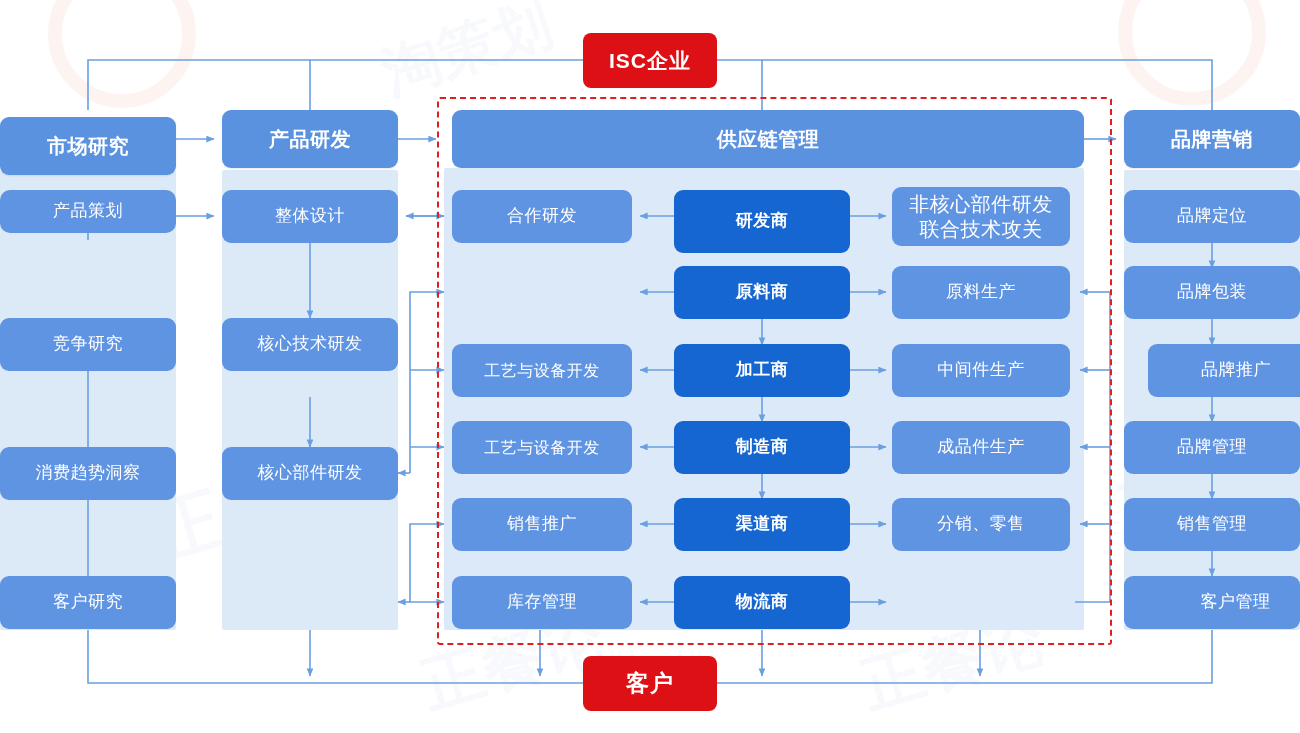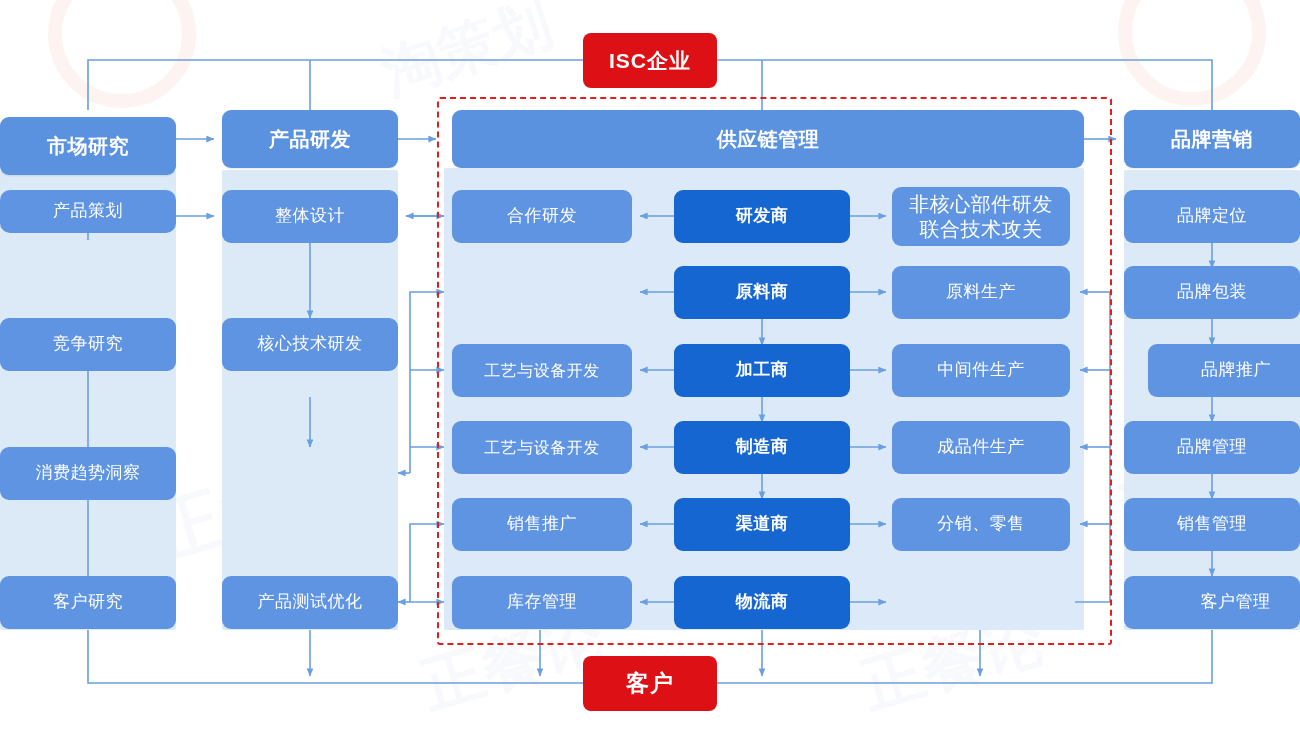--- a/index.html
+++ b/index.html
@@ -147,26 +147,26 @@
 
   <div class="box lvl1" style="left:0px;top:110px;width:176px;height:58px;margin-top:7px;">市场研究</div>
   <div class="box lvl2" style="left:0px;top:190px;width:176px;height:43px;border-radius:10px;">产品策划</div>
   <div class="box lvl2" style="left:0px;top:318px;width:176px;height:53px;">竞争研究</div>
   <div class="box lvl2" style="left:0px;top:447px;width:176px;height:53px;">消费趋势洞察</div>
   <div class="box lvl2" style="left:0px;top:576px;width:176px;height:53px;">客户研究</div>
 
   <div class="box lvl1" style="left:222px;top:110px;width:176px;height:58px;">产品研发</div>
   <div class="box lvl2" style="left:222px;top:190px;width:176px;height:53px;">整体设计</div>
   <div class="box lvl2" style="left:222px;top:318px;width:176px;height:53px;">核心技术研发</div>
-  <div class="box lvl2" style="left:222px;top:576px;width:176px;height:53px;">产品测试优化</div>
+  <div class="box lvl2" style="left:222px;top:447px;width:176px;height:53px;">核心部件研发</div>
 
   <div class="box head" style="left:452px;top:110px;width:632px;height:58px;">供应链管理</div>
 
   <div class="box lvl2" style="left:452px;top:190px;width:180px;height:53px;">合作研发</div>
-  <div class="box core" style="left:674px;top:190px;width:176px;height:53px;">研发商</div>
+  <div class="box core" style="left:674px;top:190px;width:176px;height:63px;">研发商</div>
   <div class="box lvl2" style="left:892px;top:187px;width:178px;height:59px;white-space:pre-line;font-size:20px;">非核心部件研发
 联合技术攻关</div>
 
   <div class="box core" style="left:674px;top:266px;width:176px;height:53px;">原料商</div>
   <div class="box lvl2" style="left:892px;top:266px;width:178px;height:53px;">原料生产</div>
 
   <div class="box lvl2" style="left:452px;top:344px;width:180px;height:53px;font-size:16px;">工艺与设备开发</div>
   <div class="box core" style="left:674px;top:344px;width:176px;height:53px;">加工商</div>
   <div class="box lvl2" style="left:892px;top:344px;width:178px;height:53px;">中间件生产</div>
 

